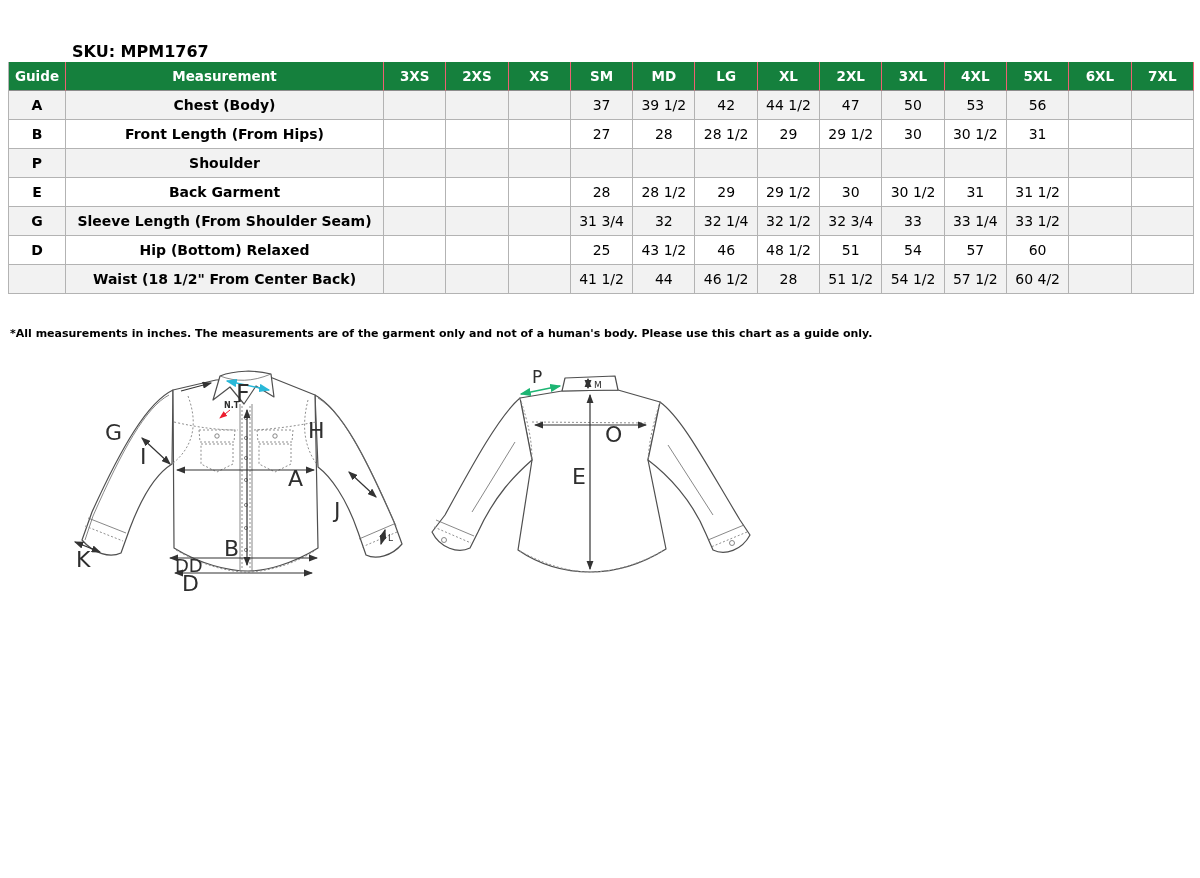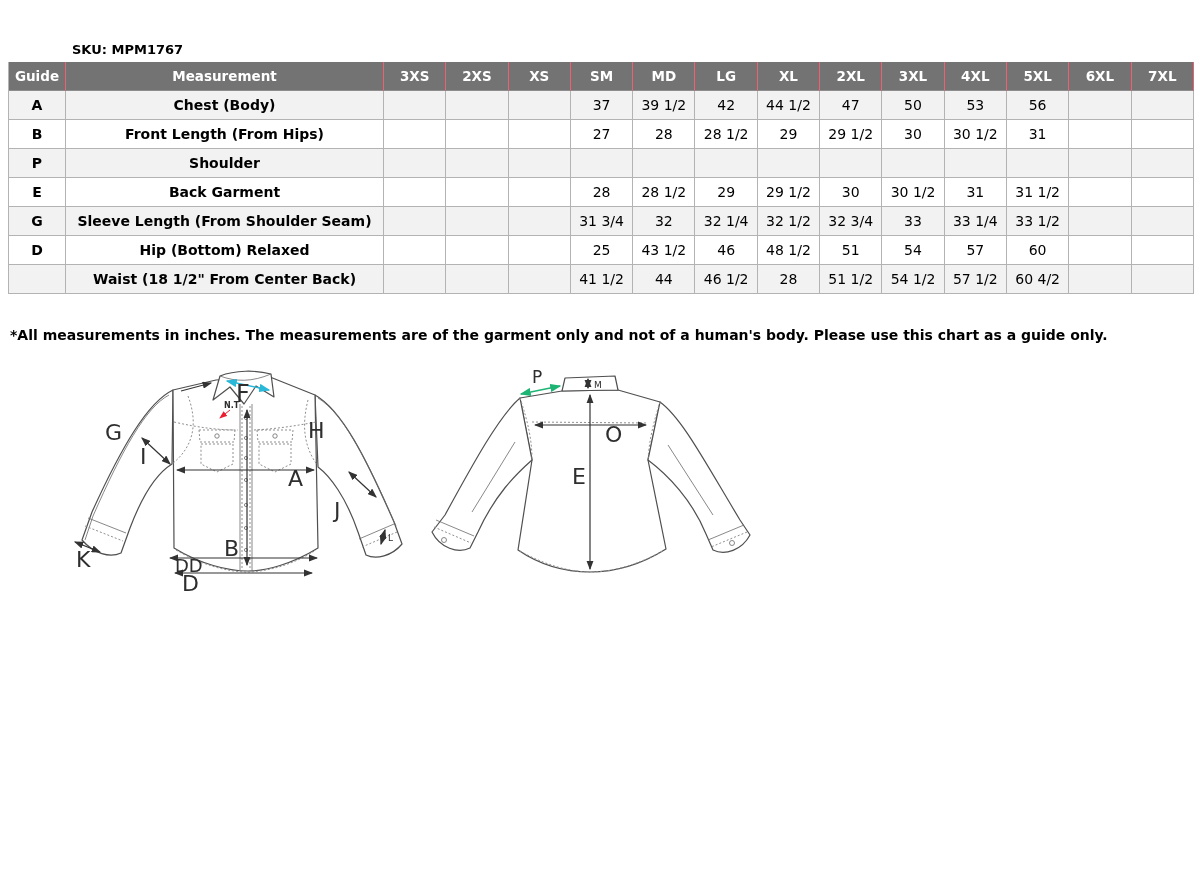--- a/index.html
+++ b/index.html
@@ -1,39 +1,39 @@
 <!DOCTYPE html>
 <html><head>
 <meta charset="utf-8">
 <style>
   html,body{margin:0;padding:0;}
   body{
     width:1200px;height:878px;position:relative;background:#ffffff;
     font-family:"DejaVu Sans","Liberation Sans",sans-serif;color:#000;
   }
-  .hdr-text{position:absolute;top:42px;font-size:13px;font-weight:bold;white-space:nowrap;}
+  .hdr-text{position:absolute;top:42px;font-size:16px;font-weight:bold;white-space:nowrap;}
   #sku{left:72px;}
   #title{left:390px;margin-top:32px;}
   #size-table-wrap{position:absolute;left:8px;top:62px;width:1186px;}
   table{border-collapse:separate;border-spacing:0;table-layout:fixed;width:1186px;
         border-left:1px solid #b3b3b3;}
   th{
-    background:#737373;color:#fff;font-size:13.5px;font-weight:bold;
+    background:#15803d;color:#fff;font-size:13.5px;font-weight:bold;
     height:28px;padding:0;text-align:center;vertical-align:middle;
     border-right:1px solid #ee6073;border-bottom:1px solid #8d8d8d;
   }
   td{
     height:28px;padding:0 2px;text-align:center;vertical-align:middle;
     font-size:14px;border-right:1px solid #b3b3b3;border-bottom:1px solid #b3b3b3;
     overflow:hidden;white-space:nowrap;
   }
   tbody tr:nth-child(odd) td{background:#f2f2f2;}
   tbody tr:nth-child(even) td{background:#ffffff;}
   td.guide,td.meas{font-weight:bold;}
-  #footnote{position:absolute;left:10px;top:327px;font-size:14px;font-weight:bold;white-space:nowrap;}
+  #footnote{position:absolute;left:10px;top:327px;font-size:11px;font-weight:bold;white-space:nowrap;}
   .jacket-svg{position:absolute;width:360px;height:250px;}
   #front-svg{left:60px;top:360px;}
   #back-svg{left:420px;top:360px;}
   text{font-family:"DejaVu Sans","Liberation Sans",sans-serif;fill:#2e2e2e;}
   .biglbl{font-size:22px;}
   .outline{fill:#ffffff;stroke:#4f4f4f;stroke-width:1.2;stroke-linejoin:round;}
   .thin{fill:none;stroke:#6a6a6a;stroke-width:0.8;}
   .stitch{fill:none;stroke:#8f8f8f;stroke-width:1;stroke-dasharray:2,2;}
   .dim{stroke:#333;stroke-width:1.2;fill:none;}
 </style>

